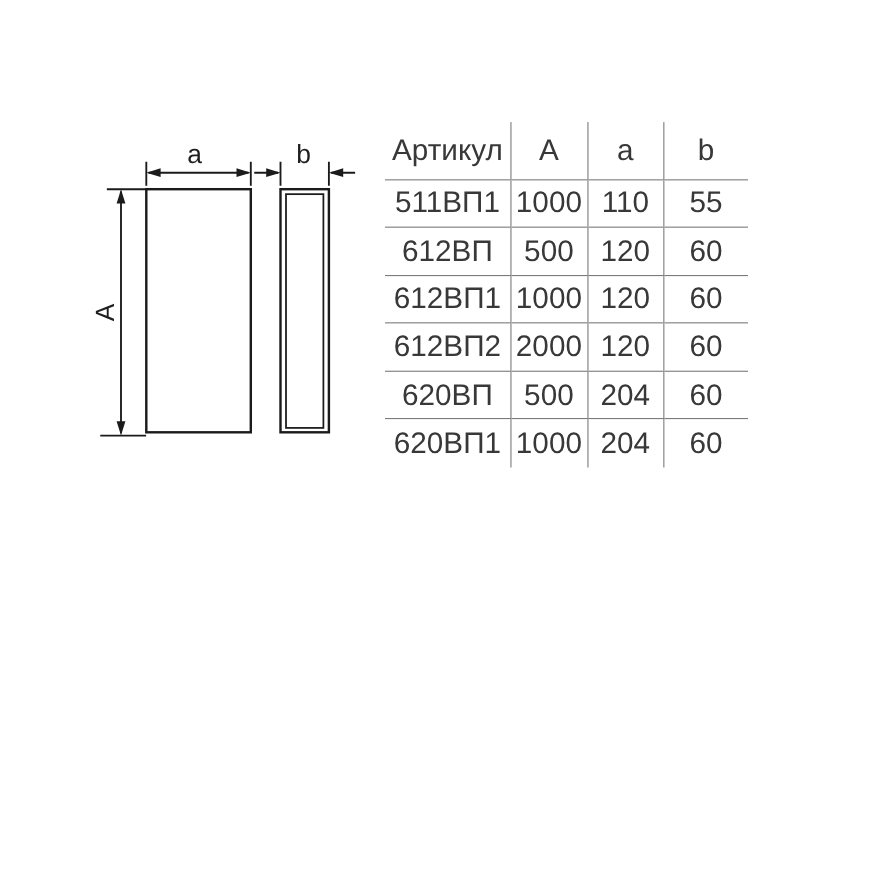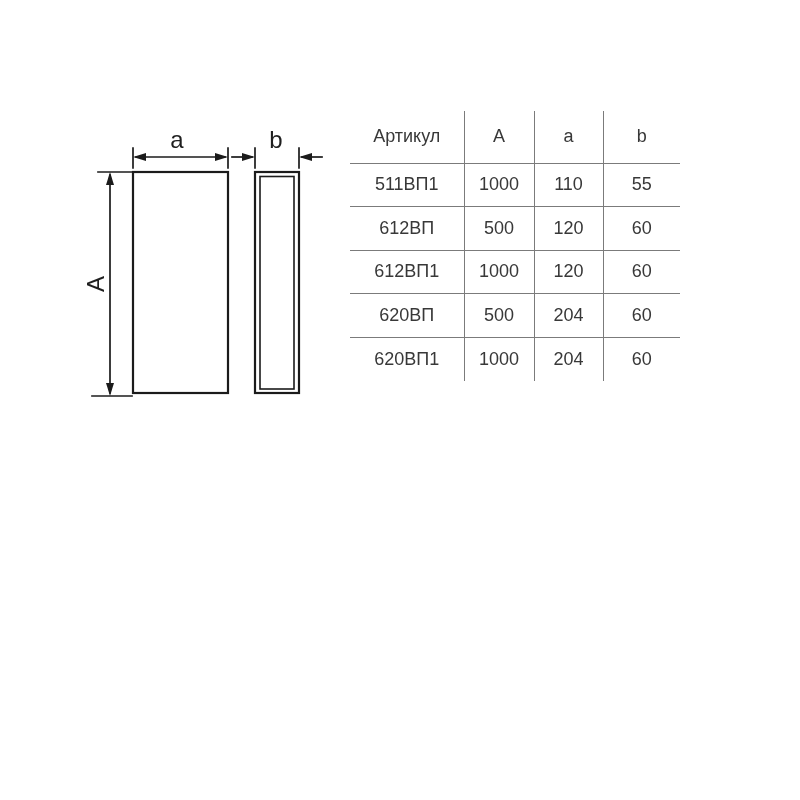--- a/index.html
+++ b/index.html
@@ -25,21 +25,21 @@
     font-family: "Liberation Sans", sans-serif;
     color: #383838;
   }
   .spec-table col.c1 { width: 114px; }
   .spec-table col.c2 { width: 70px; }
   .spec-table col.c3 { width: 69px; }
   .spec-table col.c4 { width: 77px; }
   .spec-table th, .spec-table td {
     text-align: center;
     vertical-align: middle;
-    font-size: 18px;
+    font-size: 27px;
     font-weight: 400;
     padding: 0;
   }
   .spec-table thead th {
     height: 52px;
     border-bottom: 1.5px solid #7b7b7b;
   }
   .spec-table tbody td { height: 43.6px; border-bottom: 1.5px solid #7b7b7b; }
   .spec-table tbody tr:last-child td { border-bottom: none; }
   .spec-table .sep { border-left: 1.5px solid #7b7b7b; }
@@ -118,20 +118,26 @@
             <td class="sep">120</td>
             <td class="sep">60</td>
           </tr>
           <tr>
             <td>612ВП1</td>
             <td class="sep">1000</td>
             <td class="sep">120</td>
             <td class="sep">60</td>
           </tr>
           <tr>
+            <td>612ВП2</td>
+            <td class="sep">2000</td>
+            <td class="sep">120</td>
+            <td class="sep">60</td>
+          </tr>
+          <tr>
             <td>620ВП</td>
             <td class="sep">500</td>
             <td class="sep">204</td>
             <td class="sep">60</td>
           </tr>
           <tr>
             <td>620ВП1</td>
             <td class="sep">1000</td>
             <td class="sep">204</td>
             <td class="sep">60</td>

